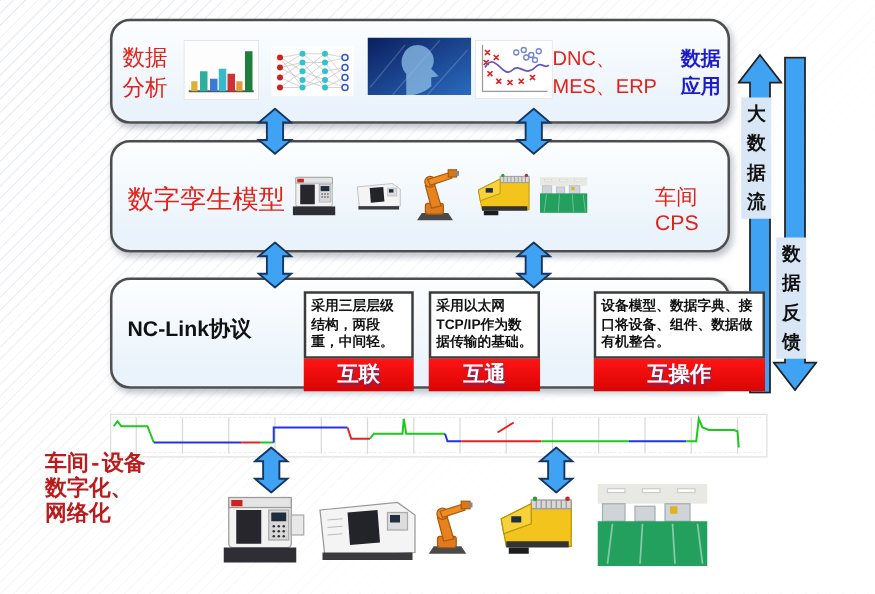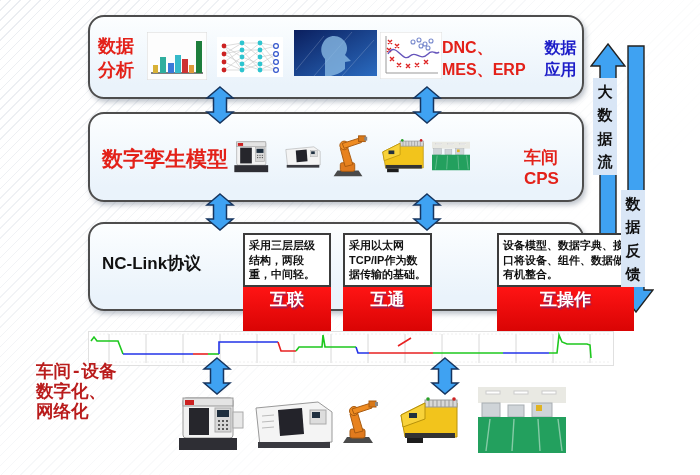--- a/index.html
+++ b/index.html
@@ -6,29 +6,29 @@
   .stage{position:relative;width:700px;height:475px;overflow:hidden;background:#fff;
          font-family:"Liberation Sans","DejaVu Sans",sans-serif;}
   .stage::before{content:"";position:absolute;inset:0;z-index:0;
     background:repeating-linear-gradient(135deg,rgba(180,190,205,.28) 0 1px,transparent 1px 7px);}
   .stage::after{content:"";position:absolute;inset:0;z-index:0;
     background:linear-gradient(135deg,rgba(255,255,255,0) 0%,#fff 72%);}
   .abs{position:absolute;}
   .panel{position:absolute;left:88px;width:492px;border:2px solid #4d4d4d;border-radius:16px;
          background:linear-gradient(180deg,#fcfeff 0%,#eaf3fb 85%);
          box-shadow:2px 3px 5px rgba(70,85,110,.35);z-index:1;}
-  .red-t{color:#e32119;font-weight:bold;}
+  .red-t{color:#e32119;font-weight:normal;}
   .blue-t{color:#1d1dc8;font-weight:bold;}
   .title-wrap2{width:40px;font-size:18px;line-height:1.35;}
   .arrow{z-index:2;}
   .card{position:absolute;z-index:3;}
   .card-desc{background:#fff;border:2px solid #3c3c3c;color:#111;font-weight:bold;
              font-size:11px;line-height:1.32;padding:3px 4px;height:44px;overflow:hidden;}
   .card-banner{background:linear-gradient(180deg,#ff1414,#d90404);color:#fff;font-weight:bold;
-               font-size:17px;text-align:center;line-height:26px;height:44px;
+               font-size:17px;text-align:center;line-height:26px;height:26px;
                text-shadow:1px 2px 1px rgba(40,60,180,.45);}
   .caption{color:#e32119;font-weight:bold;font-size:14px;letter-spacing:.5px;z-index:2;}
   .vlabel{background:#d9e6f6;color:#111;font-weight:bold;font-size:15px;line-height:1.55;
           width:24px;text-align:center;z-index:3;padding:2px 0;}
   .bottom-label{color:#b91c1c;font-weight:bold;font-size:17.5px;line-height:20px;
                 white-space:pre-line;z-index:2;font-family:Liberation Mono, monospace;}
   .wave-box{background:#fff;border:1px solid #e0e0e0;z-index:1;}
   svg{display:block;}
 </style>
 </head>
@@ -221,21 +221,21 @@
   </div>
 
   <div class="card" style="left:243px;top:233px;width:88px;">
     <div class="card-desc">采用三层层级结构，两段重，中间轻。</div>
     <div class="card-banner">互联</div>
   </div>
   <div class="card" style="left:343px;top:233px;width:89px;">
     <div class="card-desc">采用以太网TCP/IP作为数据传输的基础。</div>
     <div class="card-banner">互通</div>
   </div>
-  <div class="card" style="left:469px;top:233px;width:137px;padding-left:28px;">
+  <div class="card" style="left:447px;top:233px;width:137px;padding-left:28px;">
     <div class="card-desc">设备模型、数据字典、接口将设备、组件、数据做有机整合。</div>
     <div class="card-banner">互操作</div>
   </div>
 
 
   <div class="abs wave-box" style="left:88px;top:331px;width:524px;height:33px;">
     <svg width="524" height="33" viewBox="0 0 524 33">
       <path d="M20,2 V31 M57,2 V31 M94,2 V31 M131,2 V31 M168,2 V31 M205,2 V31 M242,2 V31 M279,2 V31
                M316,2 V31 M353,2 V31 M390,2 V31 M427,2 V31 M464,2 V31 M501,2 V31" stroke="#d8d8d8" stroke-width="1" fill="none"></path>
       <path d="M2,2 H522 M2,30 H522" stroke="#ececec" stroke-width="0.8" stroke-dasharray="2,2" fill="none"></path>

